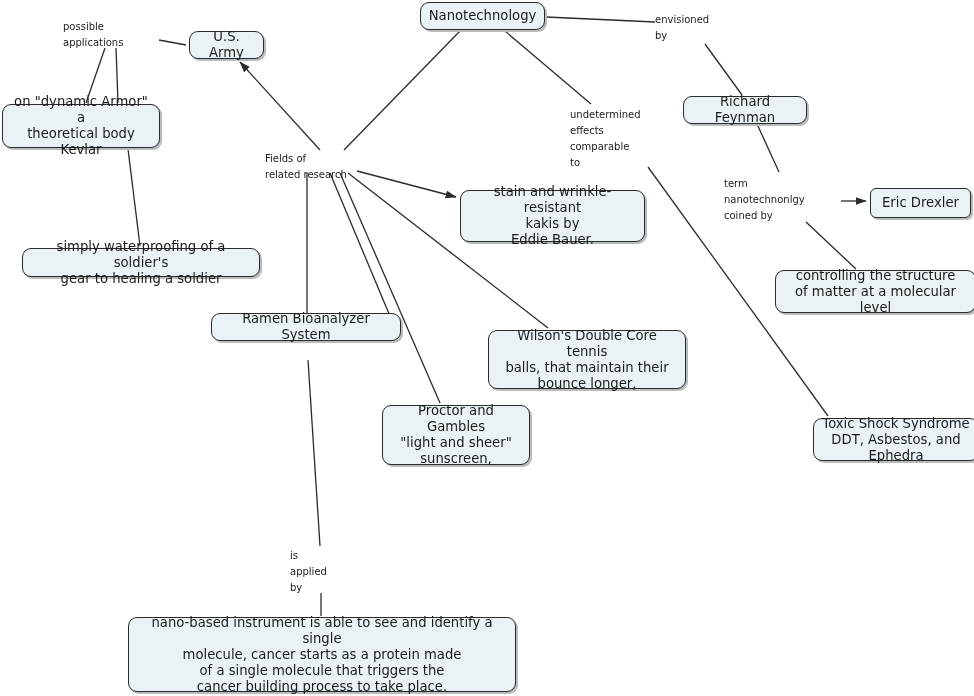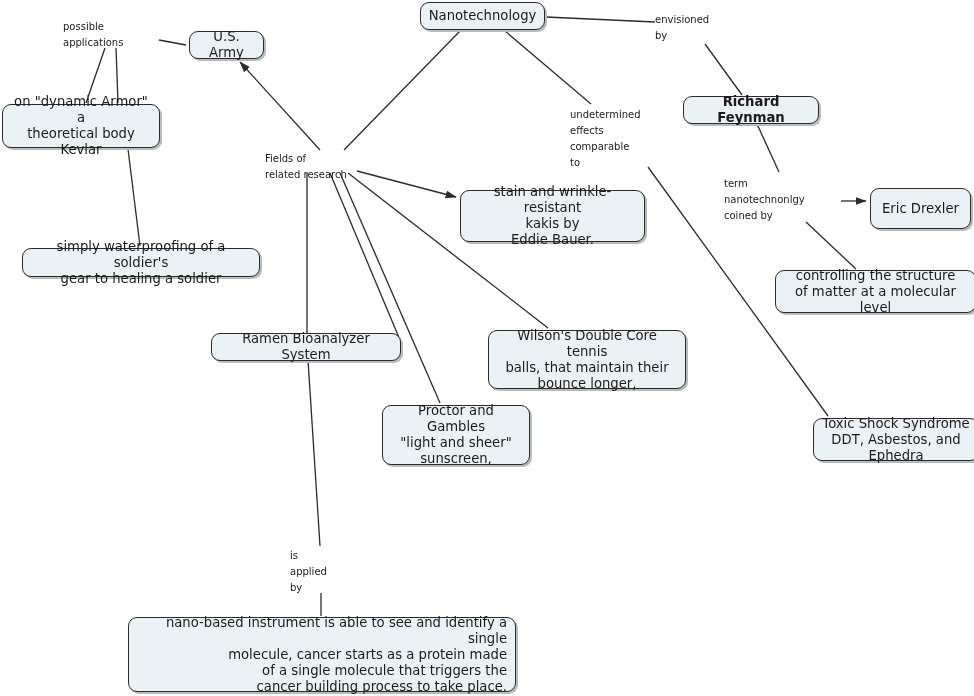--- a/index.html
+++ b/index.html
@@ -84,37 +84,37 @@
         <line x1="321" y1="593" x2="321" y2="616" stroke="#2b2b2b" stroke-width="1.3"></line>
       </g>
   </svg>
   <div id="node-layer">
       <div class="node" style="left: 420px; top: 2px; width: 125px; height: 27px;">Nanotechnology</div>
       <div class="node" style="left: 189px; top: 31px; width: 75px; height: 16px;">U.S. Army</div>
       <div class="node" style="left: 2px; top: 104px; width: 158px; height: 44px;">on "dynamic Armor" a
 theoretical body Kevlar</div>
       <div class="node" style="left: 22px; top: 248px; width: 238px; height: 29px;">simply waterproofing of a soldier's
 gear to healing a soldier</div>
-      <div class="node" style="left: 683px; top: 96px; width: 136px; height: 27px; font-weight: bold;">Richard Feynman</div>
-      <div class="node" style="left: 870px; top: 188px; width: 101px; height: 41px;">Eric Drexler</div>
+      <div class="node" style="left: 683px; top: 96px; width: 124px; height: 27px;">Richard Feynman</div>
+      <div class="node" style="left: 870px; top: 188px; width: 101px; height: 30px; border-radius: 6px;">Eric Drexler</div>
       <div class="node" style="left: 775px; top: 270px; width: 201px; height: 43px;">controlling the structure
 of matter at a molecular level</div>
       <div class="node" style="left: 769px; top: 418px; width: 166px; height: 43px; margin-left: 44px;">Toxic Shock Syndrome
 DDT, Asbestos, and Ephedra</div>
       <div class="node" style="left: 460px; top: 190px; width: 185px; height: 52px;">stain and wrinkle-resistant
 kakis by
 Eddie Bauer.</div>
       <div class="node" style="left: 488px; top: 330px; width: 198px; height: 59px;">Wilson's Double Core tennis
 balls, that maintain their
 bounce longer,</div>
       <div class="node" style="left: 382px; top: 405px; width: 148px; height: 60px;">Proctor and Gambles
 "light and sheer"
 sunscreen,</div>
-      <div class="node" style="left: 211px; top: 333px; width: 190px; height: 22px;">Ramen Bioanalyzer System</div>
-      <div class="node" style="left: 128px; top: 617px; width: 388px; height: 75px; text-align: right;">nano-based instrument is able to see and identify a single
+      <div class="node" style="left: 211px; top: 313px; width: 190px; height: 22px;">Ramen Bioanalyzer System</div>
+      <div class="node" style="left: 128px; top: 617px; width: 388px; height: 75px;">nano-based instrument is able to see and identify a single
 molecule, cancer starts as a protein made
 of a single molecule that triggers the
 cancer building process to take place.</div>
     </div>
   <div id="label-layer">
       <div class="label" style="left: 63px; top: 19px; width: 96px;">possible
 applications</div>
       <div class="label" style="left: 265px; top: 151px; width: 110px;">Fields of
 related research</div>
       <div class="label" style="left: 570px; top: 107px; width: 104px;">undetermined

